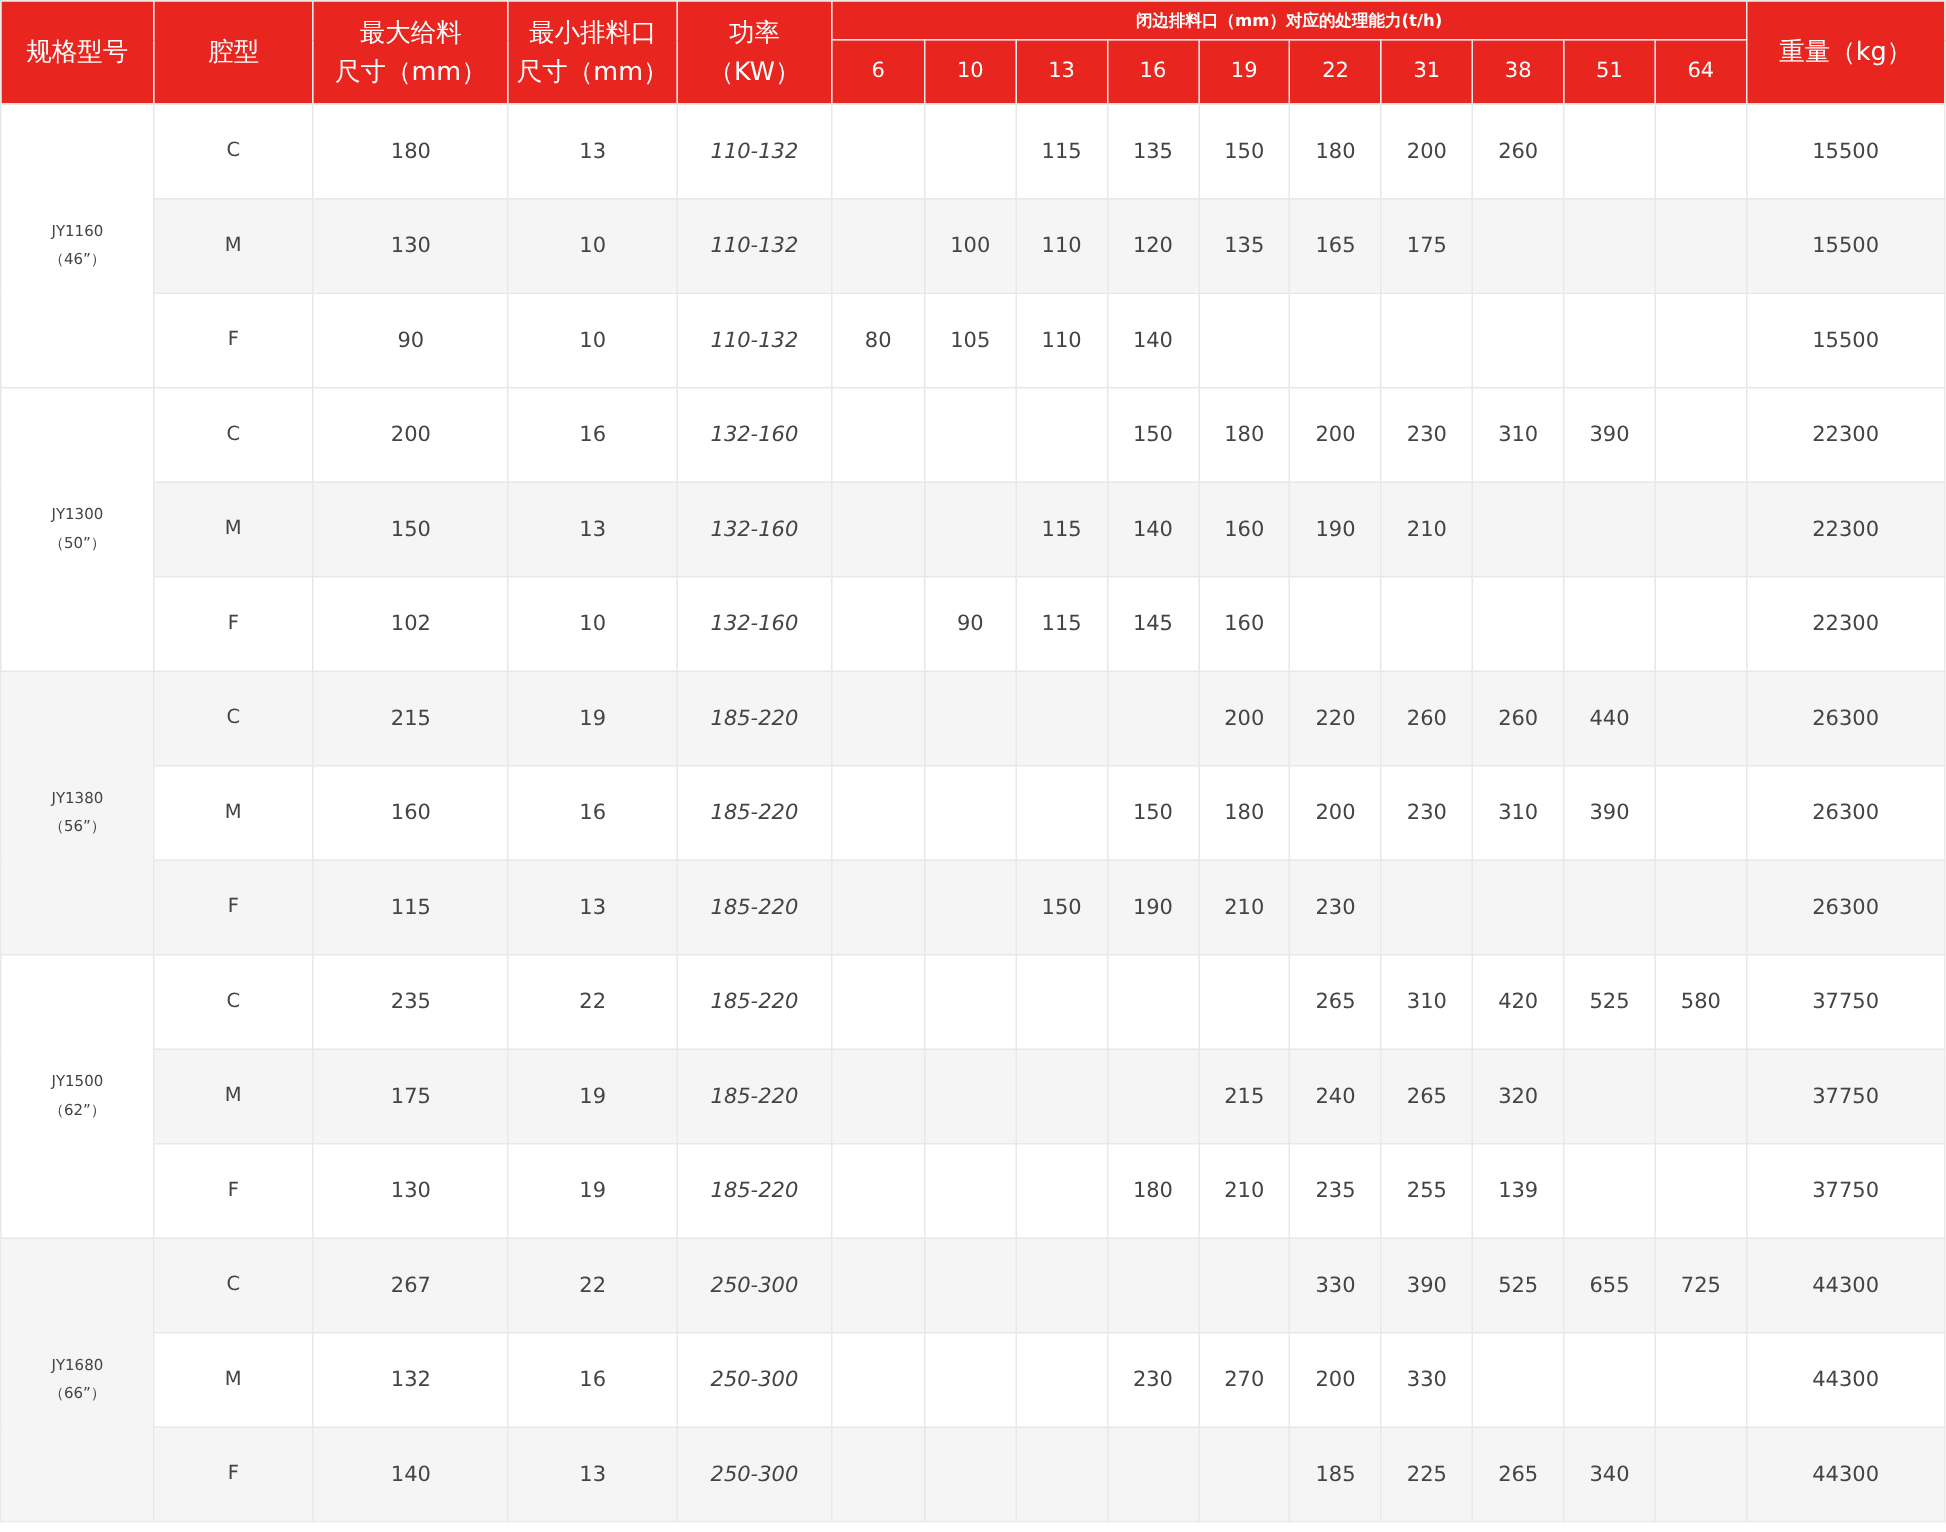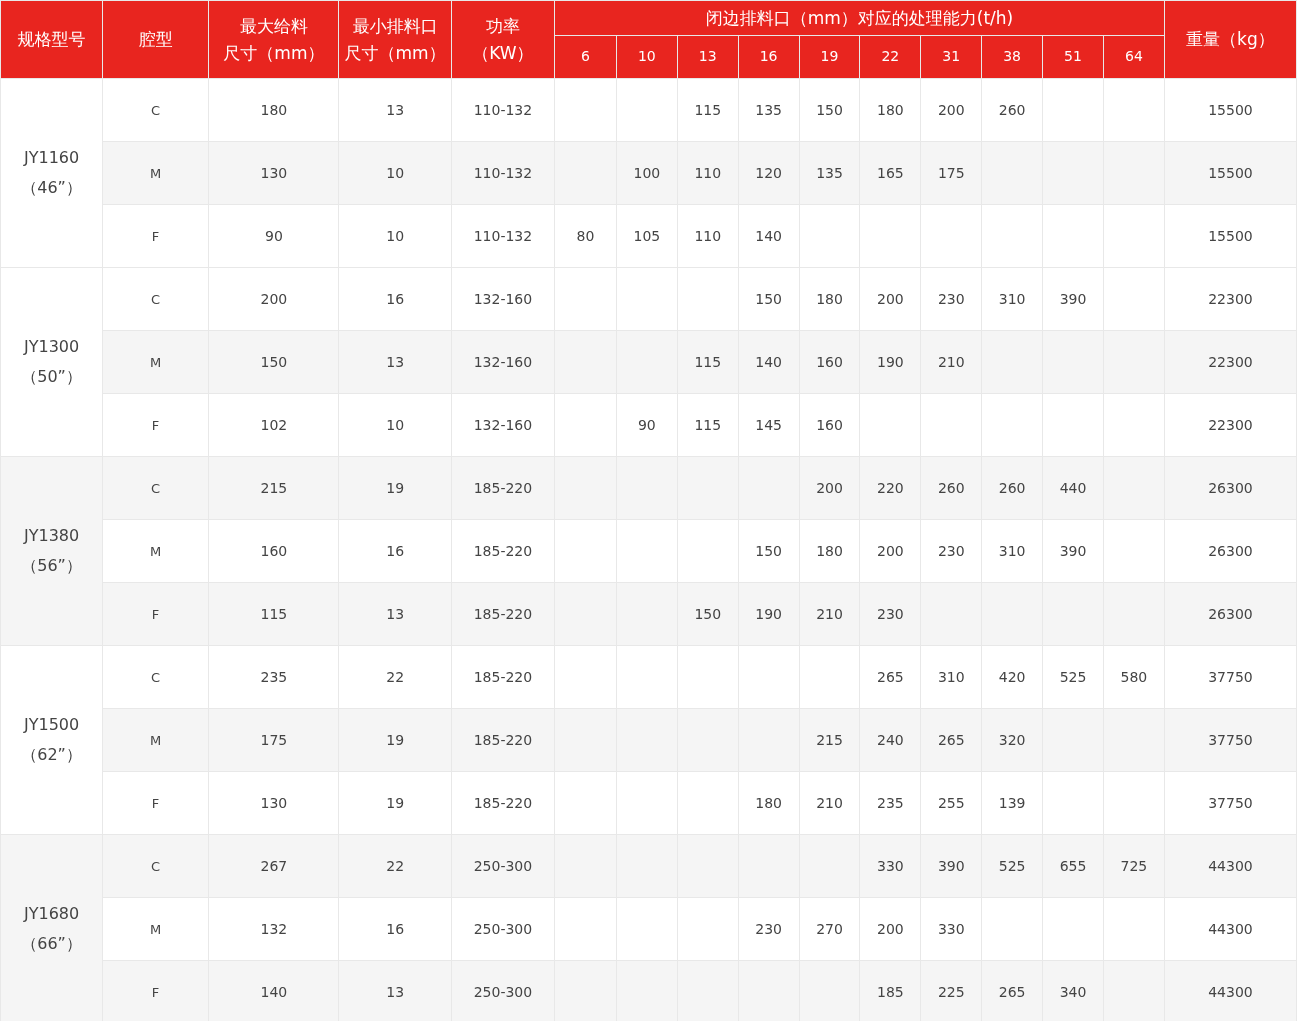--- a/index.html
+++ b/index.html
@@ -34,49 +34,49 @@
     font-weight: bold;
     line-height: 1.55;
     padding: 4px 2px;
   }
   thead th.sub {
     font-size: 14px;
     font-weight: normal;
     padding: 10px 2px;
   }
   thead th.group {
-    font-size: 17px;
-    font-weight: normal;
+    font-size: 11px;
+    font-weight: bold;
   }
   
   tbody td {
     font-size: 14px;
     height: 60px;
     color: #444444;
     background: #ffffff;
   }
   tbody tr.alt td {
     background: #f5f5f5;
   }
   tbody td.model {
-    font-size: 16px;
+    font-size: 10px;
     line-height: 1.9;
     color: #444444;
   }
   tbody td.cavity {
     font-size: 13px;
     letter-spacing: 0.5px;
   }
   tbody td.num {
     font-size: 14px;
   }
   tbody tr.group-start td {
     border-top: 1px solid #dcdcdc;
   }
-  .nowrap { white-space: nowrap; }
+  .nowrap { white-space: nowrap; font-style: italic; }
 </style>
 </head>
 <body>
 
 <table class="spec-table">
   <colgroup>
     <col style="width:99px">
     <col style="width:103px">
     <col style="width:126px">
     <col style="width:109px">

